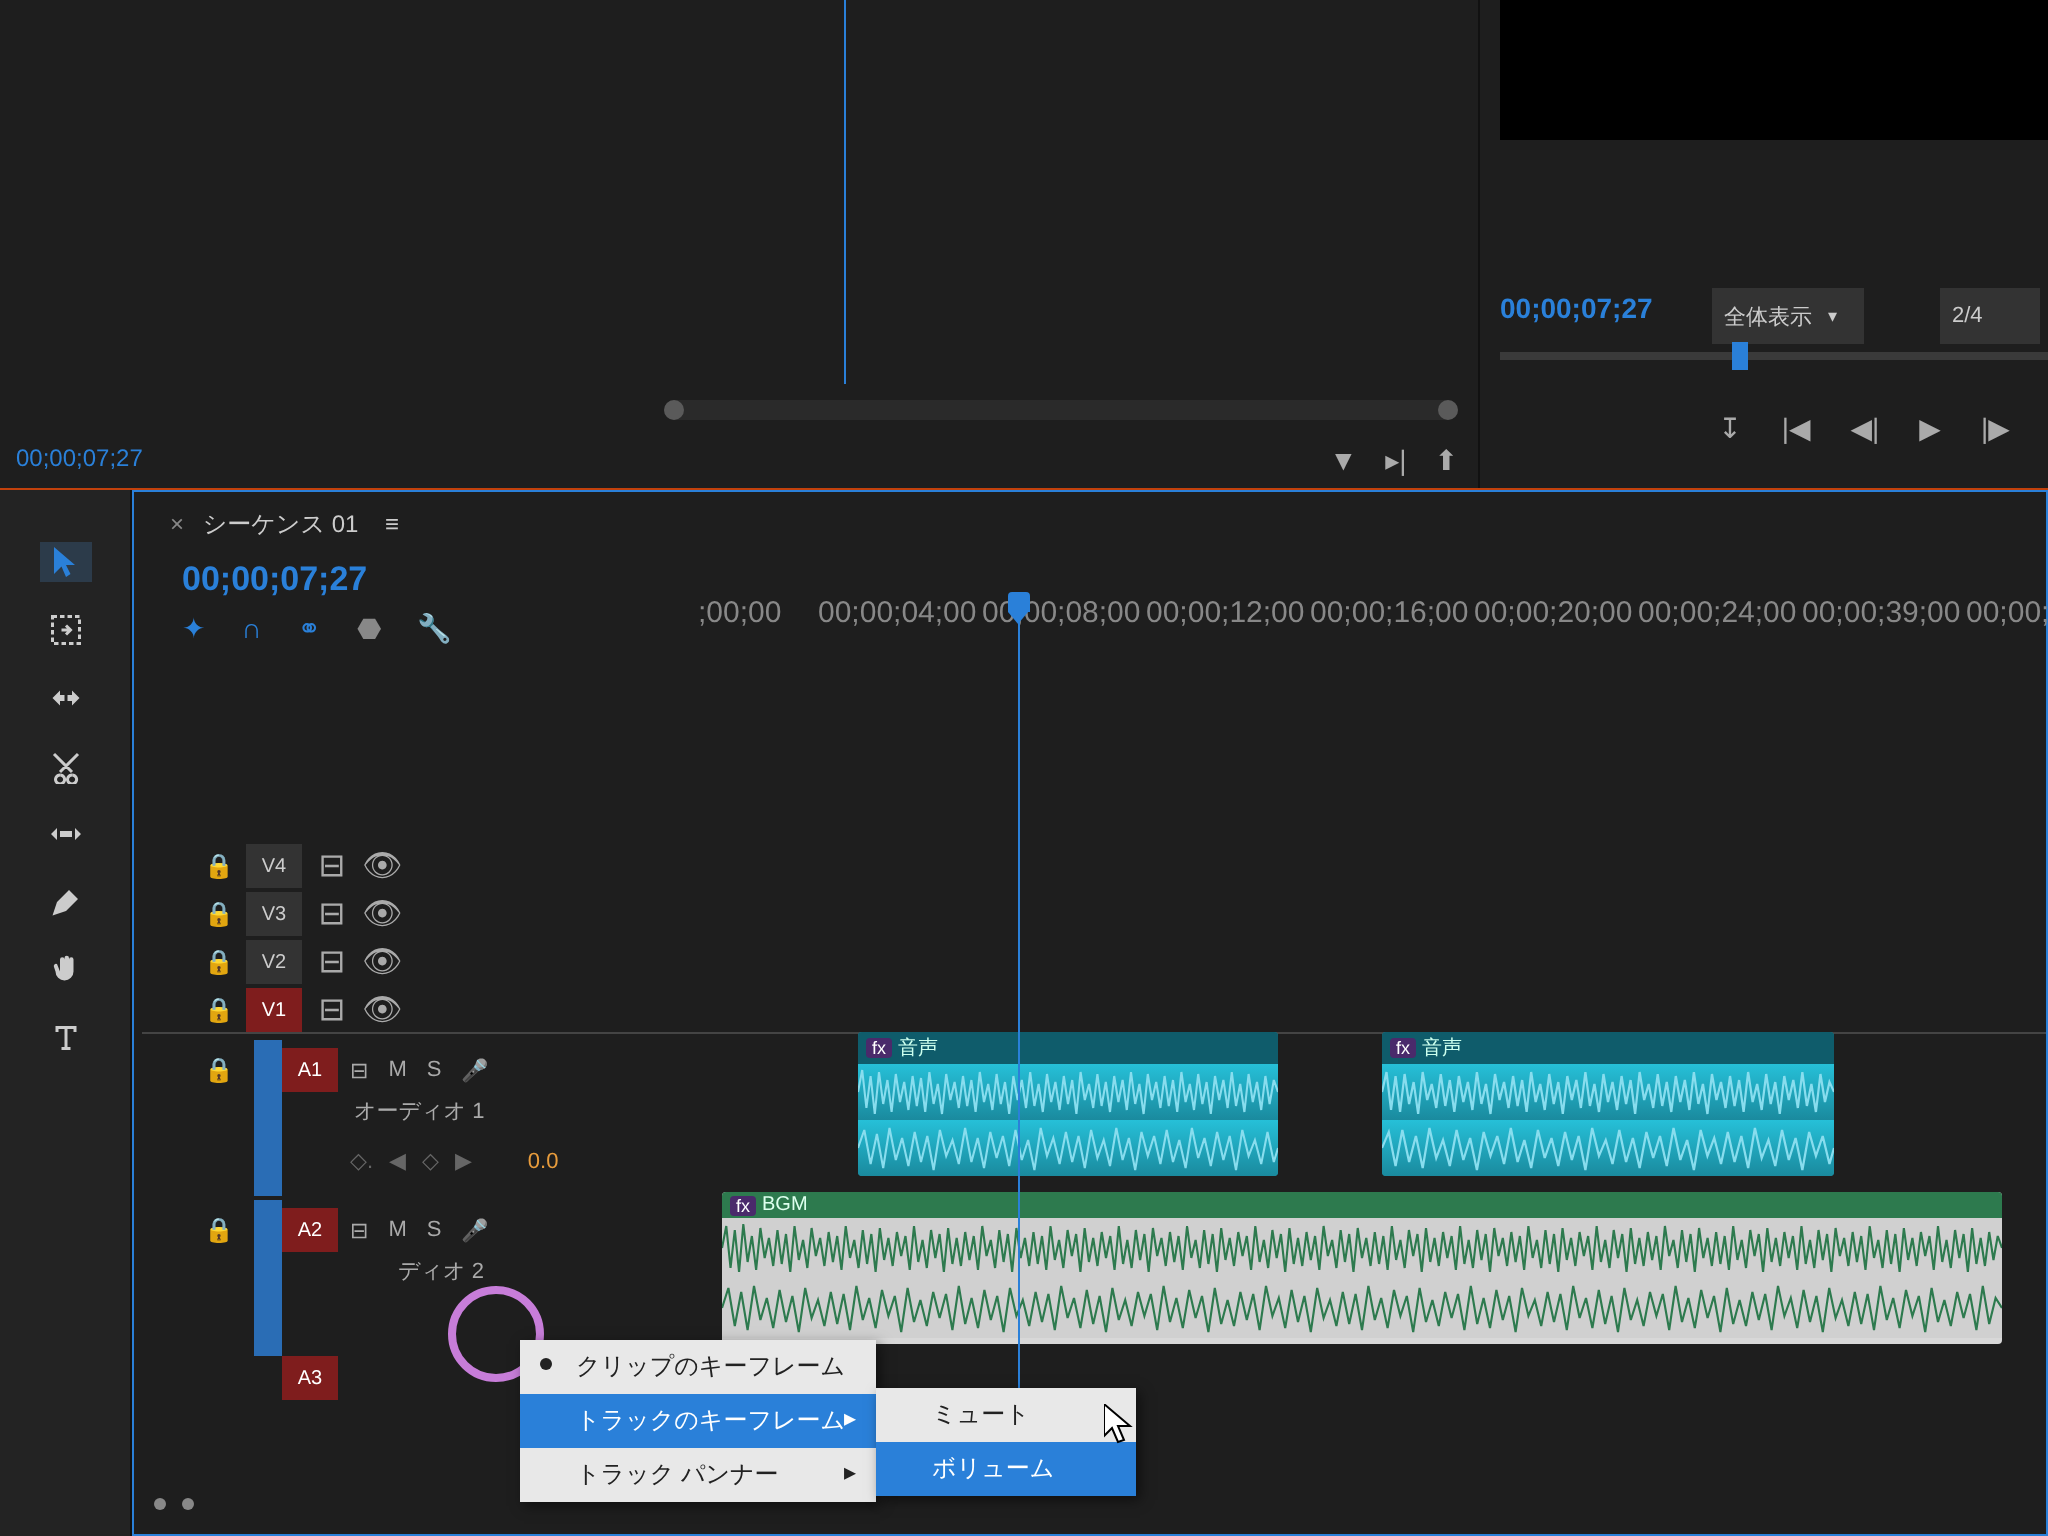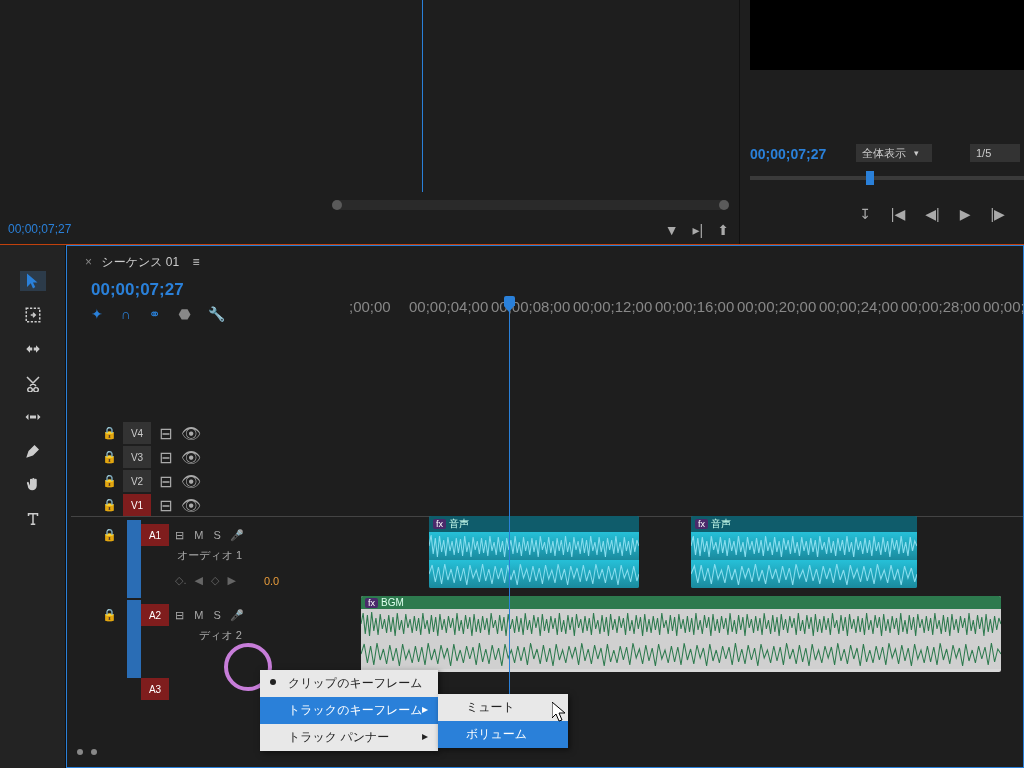--- a/index.html
+++ b/index.html
@@ -12,21 +12,21 @@
   .source-playhead { position: absolute; left: 422px; top: 0; width: 1px; height: 192px; background: #2a80d9; }
   .source-scroll { position: absolute; bottom: 34px; left: 332px; right: 10px; height: 10px; background: #2a2a2a; border-radius: 5px; }
   .source-scroll::before, .source-scroll::after { content:""; position:absolute; width:10px; height:10px; background:#5a5a5a; border-radius:50%; top:0; }
   .source-scroll::before { left:0; } .source-scroll::after { right:0; }
   .source-tc { position: absolute; left: 8px; bottom: 8px; color: #2a80d9; font-size: 12px; }
   .source-icons { position: absolute; right: 10px; bottom: 6px; display: flex; gap: 14px; }
   .source-icons span { color: #aaa; font-size: 14px; cursor: pointer; }
   
   .prog-monitor { position: absolute; top: 0; left: 10px; right: 0; height: 70px; background: #000; }
   .prog-tc { position: absolute; left: 10px; top: 146px; color: #2a80d9; font-size: 14px; font-weight: bold; }
-  .prog-dd { position: absolute; top: 144px; height: 18px; background: #333; color: #ccc; font-size: 11px; display: flex; align-items: center; padding: 0 6px; cursor: pointer; }
+  .prog-dd { position: absolute; top: 144px; height: 28px; background: #333; color: #ccc; font-size: 11px; display: flex; align-items: center; padding: 0 6px; cursor: pointer; }
   .prog-dd .chev { margin-left: 8px; font-size: 9px; }
   .prog-slider { position: absolute; left: 10px; right: 0; top: 176px; height: 4px; background: #3a3a3a; }
   .prog-slider-handle { position: absolute; width: 8px; height: 14px; background: #2a80d9; top: -5px; left: 116px; }
   .prog-buttons { position: absolute; left: 100px; right: 0; top: 206px; display: flex; gap: 20px; justify-content: center; color: #aaa; font-size: 14px; }
   .prog-buttons span { cursor: pointer; }
   
   
   .timeline-wrap { position: absolute; top: 244px; left: 0; right: 0; bottom: 0; display: flex; border-top: 1px solid #c2410c; }
   .tool-col { width: 66px; background: #232323; display: flex; flex-direction: column; align-items: center; padding-top: 26px; gap: 14px; border-right: 1px solid #111;}
   .tool { width: 26px; height: 20px; display: flex; align-items: center; justify-content: center; color: #ccc; cursor: pointer; }
@@ -101,21 +101,21 @@
     </div>
   </div>
   <div class="program-panel">
     <div class="prog-monitor"></div>
     <div class="prog-tc">00;00;07;27</div>
     <div class="prog-dd" style="left:116px; width:76px;">
         <span>全体表示</span>
         <span class="chev">▾</span>
       </div>
     <div class="prog-dd" style="left:230px; width:50px;">
-        <span>1/5</span>
+        <span>2/4</span>
       </div>
     <div class="prog-slider">
         <div class="prog-slider-handle"></div>
       </div>
     <div class="prog-buttons">
       <span>↧</span>
       <span>|◀</span>
       <span>◀|</span>
       <span>▶</span>
       <span>|▶</span>
@@ -184,21 +184,21 @@
     </div>
 
     <div class="ruler">
       <div class="ruler-mark" style="left:0px">;00;00</div>
       <div class="ruler-mark" style="left:60px">00;00;04;00</div>
       <div class="ruler-mark" style="left:142px">00;00;08;00</div>
       <div class="ruler-mark" style="left:224px">00;00;12;00</div>
       <div class="ruler-mark" style="left:306px">00;00;16;00</div>
       <div class="ruler-mark" style="left:388px">00;00;20;00</div>
       <div class="ruler-mark" style="left:470px">00;00;24;00</div>
-      <div class="ruler-mark" style="left:552px">00;00;28;00</div>
+      <div class="ruler-mark" style="left:552px">00;00;39;00</div>
       <div class="ruler-mark" style="left:634px">00;00;32;</div>
     </div>
     <div class="playhead" style="left:442px;"></div>
 
     <div class="tracks">
 
       <div class="track-head" style="top:6px;">
         <span class="th-lock">🔒</span>
         <span class="th-tag">V4</span>
         <span class="th-sync">⊟</span>

